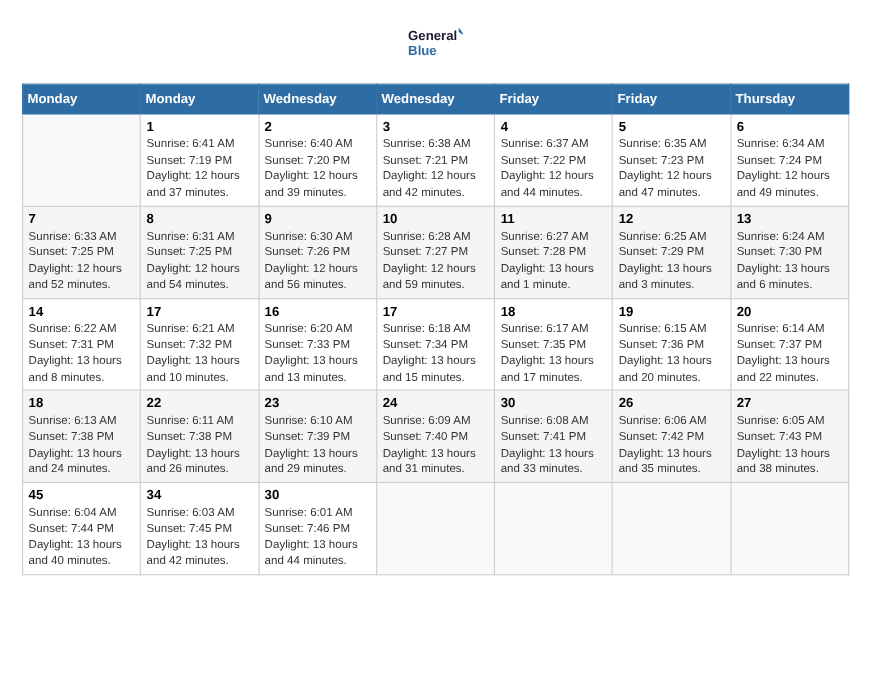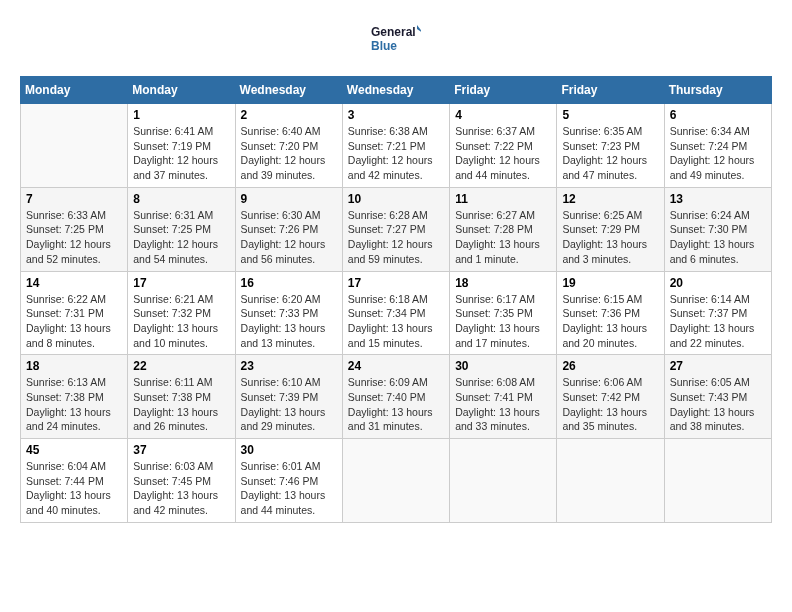--- a/index.html
+++ b/index.html
@@ -223,21 +223,21 @@
           <div class="day-number">27</div>
           <div class="day-info">Sunrise: 6:05 AM<br>Sunset: 7:43 PM<br>Daylight: 13 hours and 38 minutes.</div>
         </td>
       </tr>
       <tr class="week-row">
         <td>
           <div class="day-number">45</div>
           <div class="day-info">Sunrise: 6:04 AM<br>Sunset: 7:44 PM<br>Daylight: 13 hours and 40 minutes.</div>
         </td>
         <td>
-          <div class="day-number">37</div>
+          <div class="day-number">34</div>
           <div class="day-info">Sunrise: 6:03 AM<br>Sunset: 7:45 PM<br>Daylight: 13 hours and 42 minutes.</div>
         </td>
         <td>
           <div class="day-number">30</div>
           <div class="day-info">Sunrise: 6:01 AM<br>Sunset: 7:46 PM<br>Daylight: 13 hours and 44 minutes.</div>
         </td>
         <td class="empty"></td>
         <td class="empty"></td>
         <td class="empty"></td>
         <td class="empty"></td>

